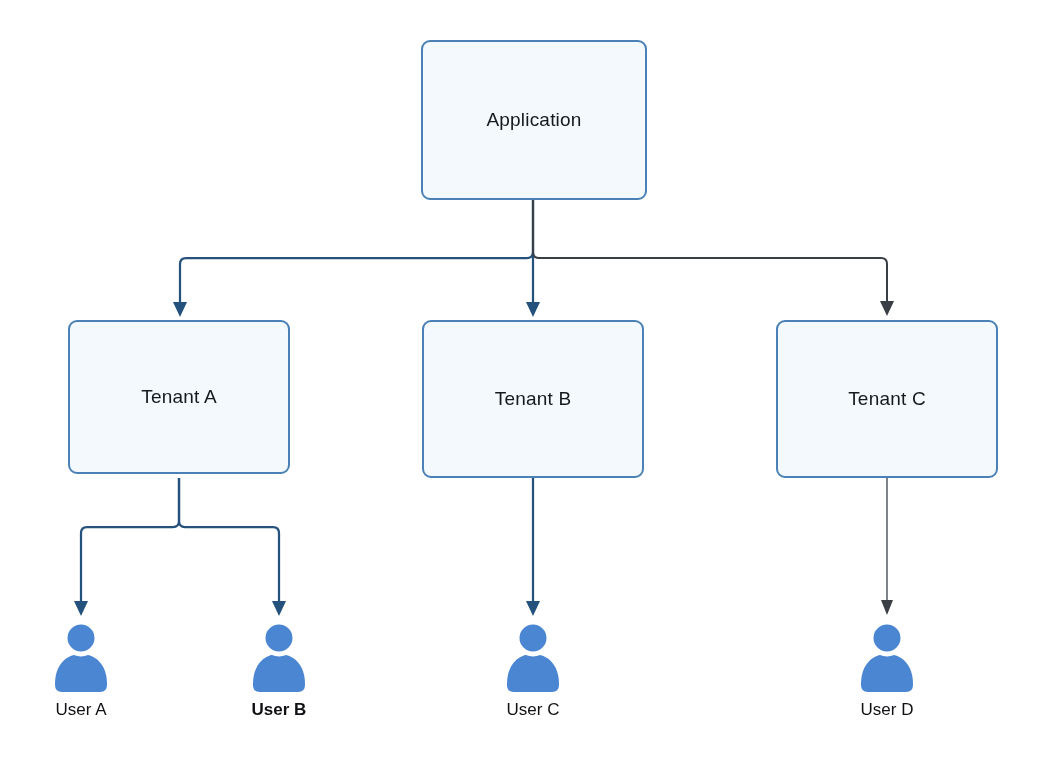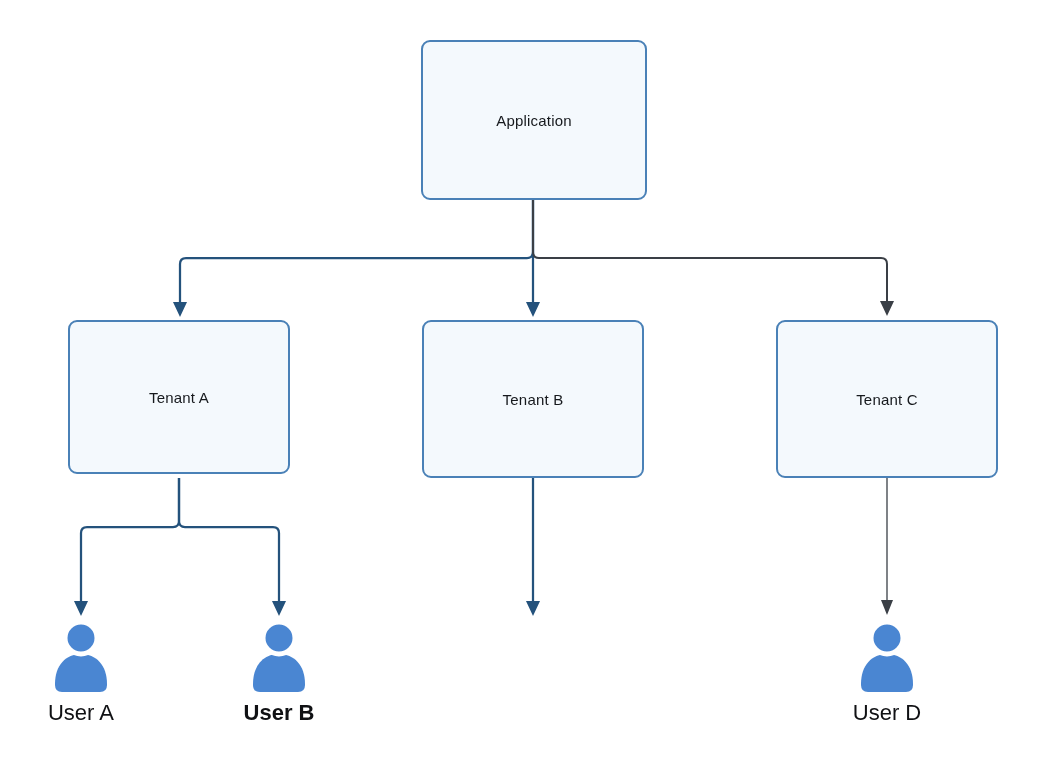--- a/index.html
+++ b/index.html
@@ -30,21 +30,21 @@
 
   .node {
     position: absolute;
     box-sizing: border-box;
     border: 2.5px solid var(--box-border, #4a81b7);
     border-radius: 9px;
     background: var(--box-fill, #f4f9fd);
     display: flex;
     align-items: center;
     justify-content: center;
-    font-size: 15px;
+    font-size: 19px;
     color: var(--text, #16191d);
     letter-spacing: 0.2px;
   }
   .node-application { left: 421px; top: 40px;  width: 226px; height: 160px; }
   .node-tenant-a    { left: 68px;  top: 320px; width: 222px; height: 154px; }
   .node-tenant-b    { left: 422px; top: 320px; width: 222px; height: 158px; }
   .node-tenant-c    { left: 776px; top: 320px; width: 222px; height: 158px; }
 
   .user {
     position: absolute;
@@ -54,21 +54,21 @@
     align-items: center;
   }
   .user-a { left: 11px;  top: 620px; }
   .user-b { left: 209px; top: 620px; font-weight: bold; }
   .user-c { left: 463px; top: 620px; }
   .user-d { left: 817px; top: 620px; }
   .user svg { width: 64px; height: 74px; display: block; }
   .user-icon-fill { fill: var(--user-icon, #4a86d2); }
   .user-label {
     margin-top: 6px;
-    font-size: 22px;
+    font-size: 17px;
     color: #101114;
     text-align: center;
     white-space: nowrap;
   }
 </style>
 </head>
 <body>
 
 <div class="canvas">
 
@@ -110,20 +110,27 @@
   </div>
 
   <div class="user user-b">
     <svg viewBox="0 0 64 74">
       <path class="user-icon-fill" d="M6 64 C6 45 17 34 32 34 C47 34 58 45 58 64 L58 65 Q58 72 51 72 L13 72 Q6 72 6 65 Z"></path>
       <circle class="user-icon-fill" cx="32" cy="18" r="16" stroke="#ffffff" stroke-width="5"></circle>
     </svg>
     <div class="user-label">User B</div>
   </div>
 
+  <div class="user user-c">
+    <svg viewBox="0 0 64 74">
+      <path class="user-icon-fill" d="M6 64 C6 45 17 34 32 34 C47 34 58 45 58 64 L58 65 Q58 72 51 72 L13 72 Q6 72 6 65 Z"></path>
+      <circle class="user-icon-fill" cx="32" cy="18" r="16" stroke="#ffffff" stroke-width="5"></circle>
+    </svg>
+    <div class="user-label">User C</div>
+  </div>
 
   <div class="user user-d">
     <svg viewBox="0 0 64 74">
       <path class="user-icon-fill" d="M6 64 C6 45 17 34 32 34 C47 34 58 45 58 64 L58 65 Q58 72 51 72 L13 72 Q6 72 6 65 Z"></path>
       <circle class="user-icon-fill" cx="32" cy="18" r="16" stroke="#ffffff" stroke-width="5"></circle>
     </svg>
     <div class="user-label">User D</div>
   </div>
 
 </div>

